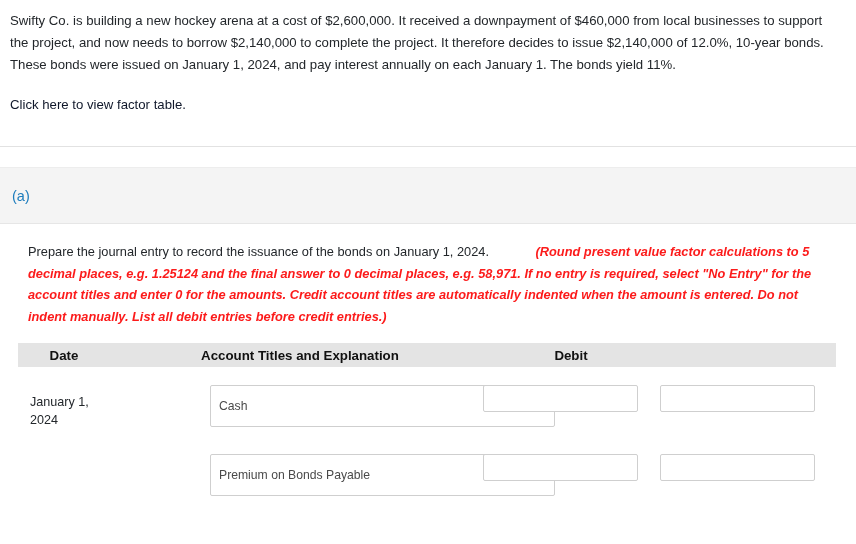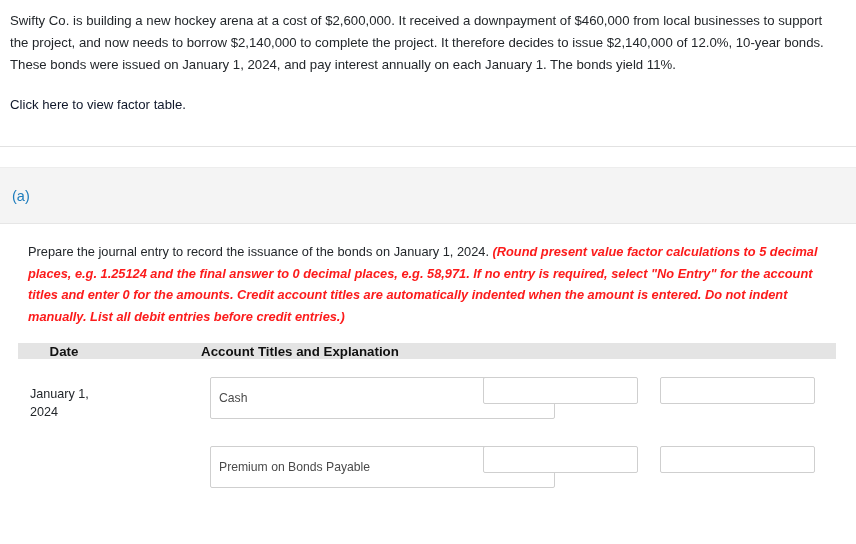--- a/index.html
+++ b/index.html
@@ -75,33 +75,34 @@
     top: 241px;
     width: 800px;
     font-size: 12.8px;
     line-height: 21.5px;
     color: #23272b;
   }
   .instr-emph {
     color: #fc1b1b;
     font-style: italic;
     font-weight: bold;
+    margin-left: 43px;
   }
 
   
   .journal {
     position: absolute;
     left: 18px;
     top: 343px;
     width: 818px;
   }
   .jt-header {
     display: flex;
     background: #e4e4e4;
-    height: 16px;
+    height: 24px;
     align-items: center;
     font-weight: bold;
     font-size: 13.3px;
     color: #111;
   }
   .col-date   { width: 92px;  text-align: center; flex: 0 0 92px; }
   .col-acct   { width: 372px; text-align: center;   flex: 0 0 372px; padding-left: 8px; box-sizing: border-box; }
   .col-debit  { width: 178px; text-align: center; flex: 0 0 178px; }
   .col-credit { width: 176px; text-align: center; flex: 0 0 176px; }
 
@@ -182,20 +183,21 @@
 
 <div class="instructions">
   <span>Prepare the journal entry to record the issuance of the bonds on January 1, 2024. </span><span class="instr-emph">(Round present value factor calculations to 5 decimal places, e.g. 1.25124 and the final answer to 0 decimal places, e.g. 58,971. If no entry is required, select "No Entry" for the account titles and enter 0 for the amounts. Credit account titles are automatically indented when the amount is entered. Do not indent manually. List all debit entries before credit entries.)</span>
 </div>
 
 <div class="journal">
 
   <div class="jt-header">
     <div class="col-date">Date</div>
     <div class="col-acct">Account Titles and Explanation</div>
+    <div class="col-debit">Debit</div>
   </div>
 
   <div class="jt-row" style="margin-top:18px;">
     <div class="cell-date">January 1, 2024</div>
     <div class="cell-acct">
       <input class="acct-input" type="text" value="Cash" style="">
     </div>
     <div class="cell-debit">
       <input class="amt-input" type="text" value="" style="">
     </div>

